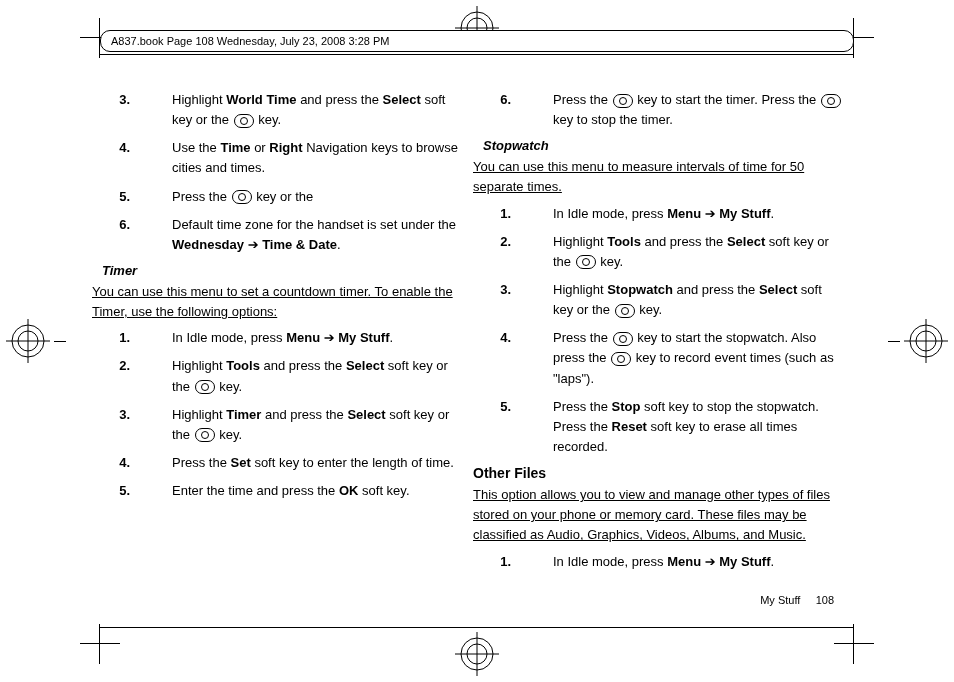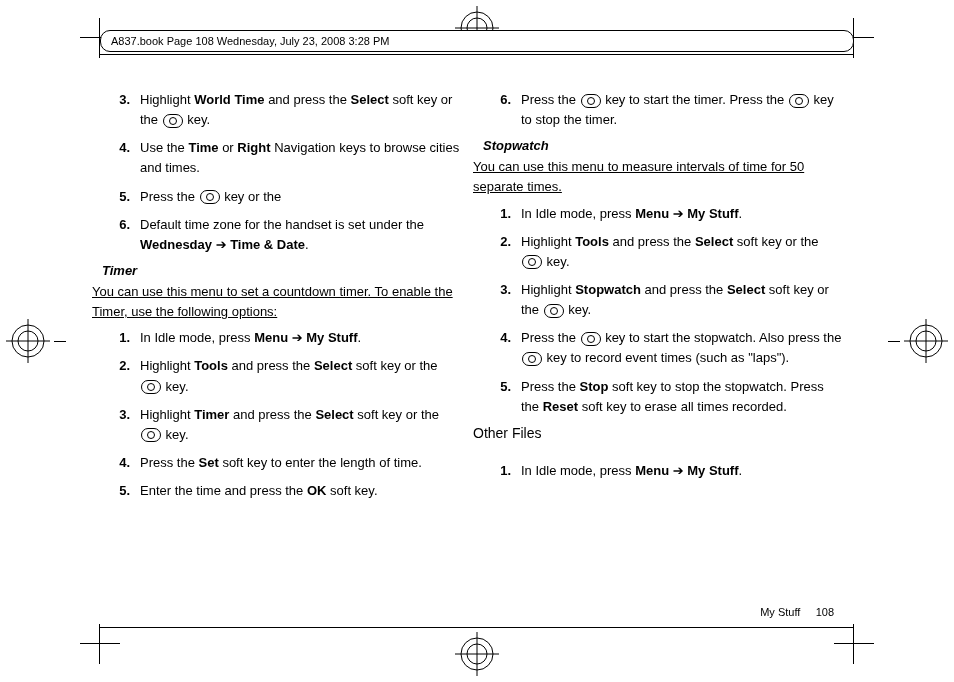--- a/index.html
+++ b/index.html
@@ -43,30 +43,30 @@
     position: absolute;
     top: 90px; left: 110px; right: 110px; bottom: 90px;
     display: flex;
     gap: 28px;
   }
   .col { flex: 1; }
 
   .step-list { margin: 0; padding: 0; list-style: none; }
   .step { display: flex; gap: 10px; margin-bottom: 8px; line-height: 1.55; }
   .step-num { width: 20px; text-align: right; font-weight: bold; flex: none; }
-  .step-text { flex: 1; }
+  .step-text { flex: 1; margin-left: 32px; }
   .section-title { font-weight: bold; font-style: italic; margin: 4px 0 4px -8px; }
-  .section-title-lg { font-weight: normal; margin: 6px 0 20px -18px; font-size: 14px; }
+  .section-title-lg { font-weight: bold; margin: 6px 0 4px -18px; font-size: 14px; }
   .intro { margin: 0 0 6px -18px; line-height:1.55;text-decoration:underline; }
   .key-icon {
     display: inline-block; width: 18px; height: 12px; border:1px solid #000;
     border-radius: 7px; position: relative; vertical-align: middle; margin: 0 1px;
   }
   .key-icon::after { content:""; position:absolute; width:6px; height:6px; border:1px solid #000; border-radius:50%; left:5px; top:2px; }
-  .footer { position:absolute; bottom:64px; right:120px; font-size:11px;margin-top:10px; }
+  .footer { position:absolute; bottom:76px; right:120px; font-size:11px;margin-top:10px; }
   b { font-weight: bold; }
 
   .side-dash { position:absolute; width:12px; height:1px; background:#000; }
   .side-dash-l { left:54px; top:50%; }
   .side-dash-r { right:54px; top:50%; }
 </style>
 </head>
 <body>
 
 <div class="crop-mark crop-tl crop-h"></div>
@@ -175,20 +175,21 @@
         <li class="step">
           <span class="step-num">4.</span>
           <span class="step-text">Press the <span class="key-icon"></span> key to start the stopwatch. Also press the <span class="key-icon"></span> key to record event times (such as "laps").</span>
         </li>
         <li class="step">
           <span class="step-num">5.</span>
           <span class="step-text">Press the <b>Stop</b> soft key to stop the stopwatch. Press the <b>Reset</b> soft key to erase all times recorded.</span>
         </li>
       </ul>
     <div class="section-title-lg">Other Files</div>
+    <p class="intro">This option allows you to view and manage other types of files stored on your phone or memory card. These files may be classified as Audio, Graphics, Videos, Albums, and Music.</p>
     <ul class="step-list">
         <li class="step">
           <span class="step-num">1.</span>
           <span class="step-text">In Idle mode, press <b>Menu</b> ➔ <b>My Stuff</b>.</span>
         </li>
       </ul>
   </div>
 </div>
 
 <div class="footer">

